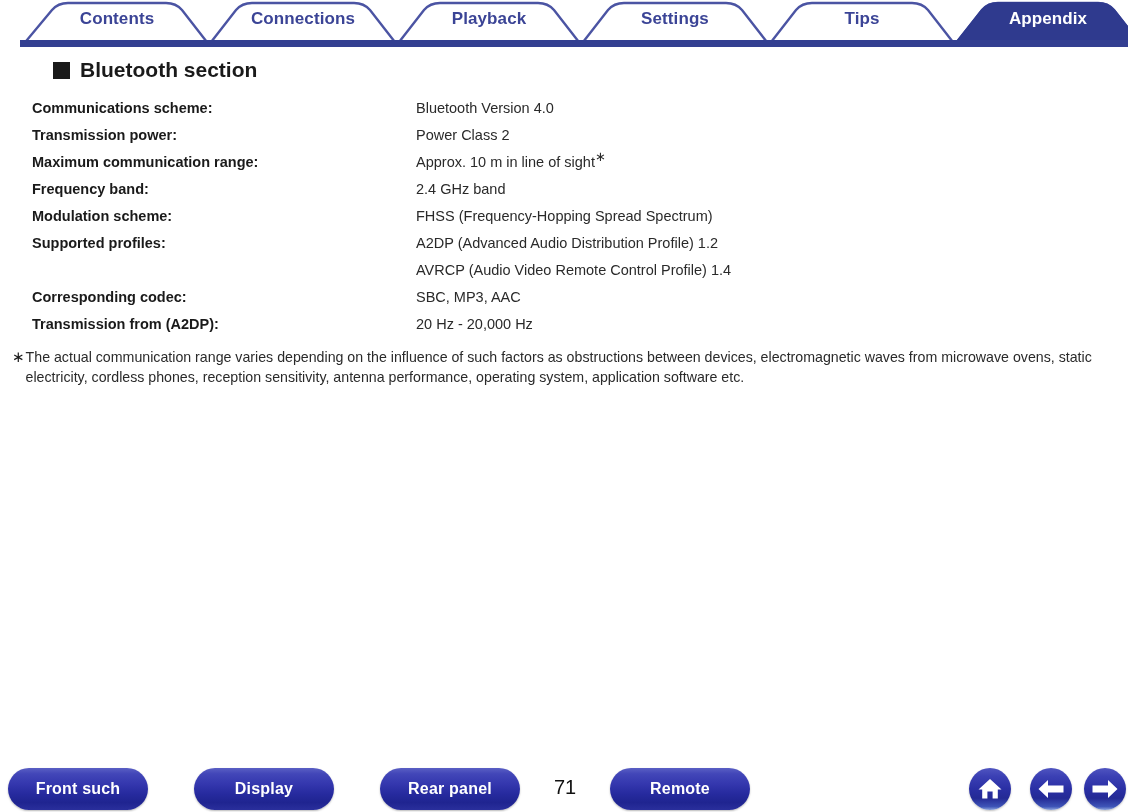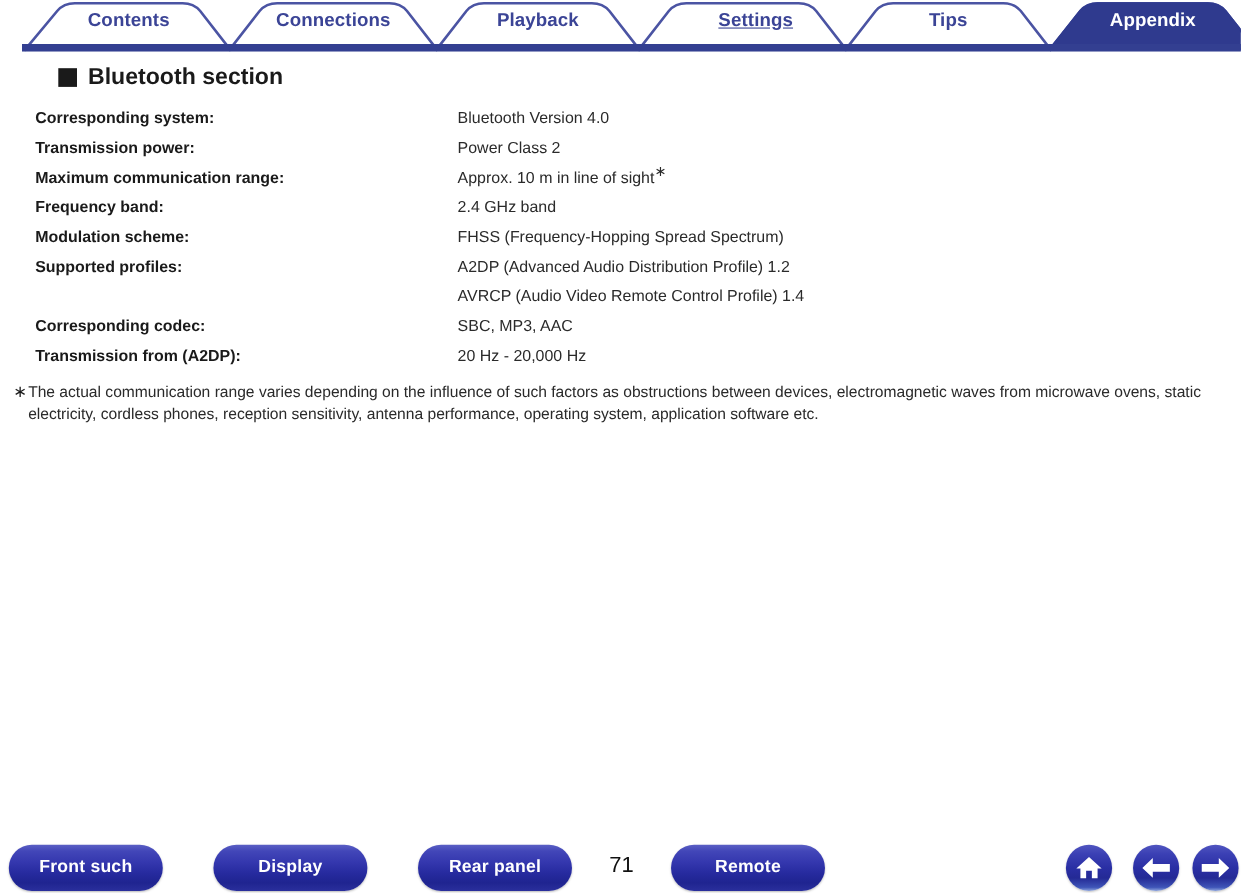--- a/index.html
+++ b/index.html
@@ -188,34 +188,34 @@
     </g>
 
     <path d="M 934,45 L 962,10 Q 968,3 978,3 L 1078,3 Q 1088,3 1094,10 L 1122,45 Z" fill="#2f3a8e" stroke="#2f3a8e" stroke-width="2"></path>
 
     <rect x="0" y="40" width="1128" height="7" fill="#333f91"></rect>
   </svg>
 
   <div class="tab-label" style="left:32px;  width:130px;">Contents</div>
   <div class="tab-label" style="left:216px; width:134px;">Connections</div>
   <div class="tab-label" style="left:404px; width:130px;">Playback</div>
-  <div class="tab-label" style="left:600px; width:134px;text-decoration:underline;">Settings</div>
+  <div class="tab-label" style="left:588px; width:134px;">Settings</div>
   <div class="tab-label" style="left:776px; width:132px;">Tips</div>
   <div class="tab-label active" style="left:962px; width:132px;">Appendix</div>
 </div>
 
 <div id="section-heading">
   <span class="sq-bullet"></span>
   <span class="htext">Bluetooth section</span>
 </div>
 
 <table id="spec-table">
   <tbody>
     <tr>
-      <td class="k">Corresponding system:</td>
+      <td class="k">Communications scheme:</td>
       <td class="v">Bluetooth Version 4.0</td>
     </tr>
     <tr>
       <td class="k">Transmission power:</td>
       <td class="v">Power Class 2</td>
     </tr>
     <tr>
       <td class="k">Maximum communication range:</td>
       <td class="v"><span>Approx. 10 m in line of sight</span><sup class="ast">∗</sup></td>
     </tr>

